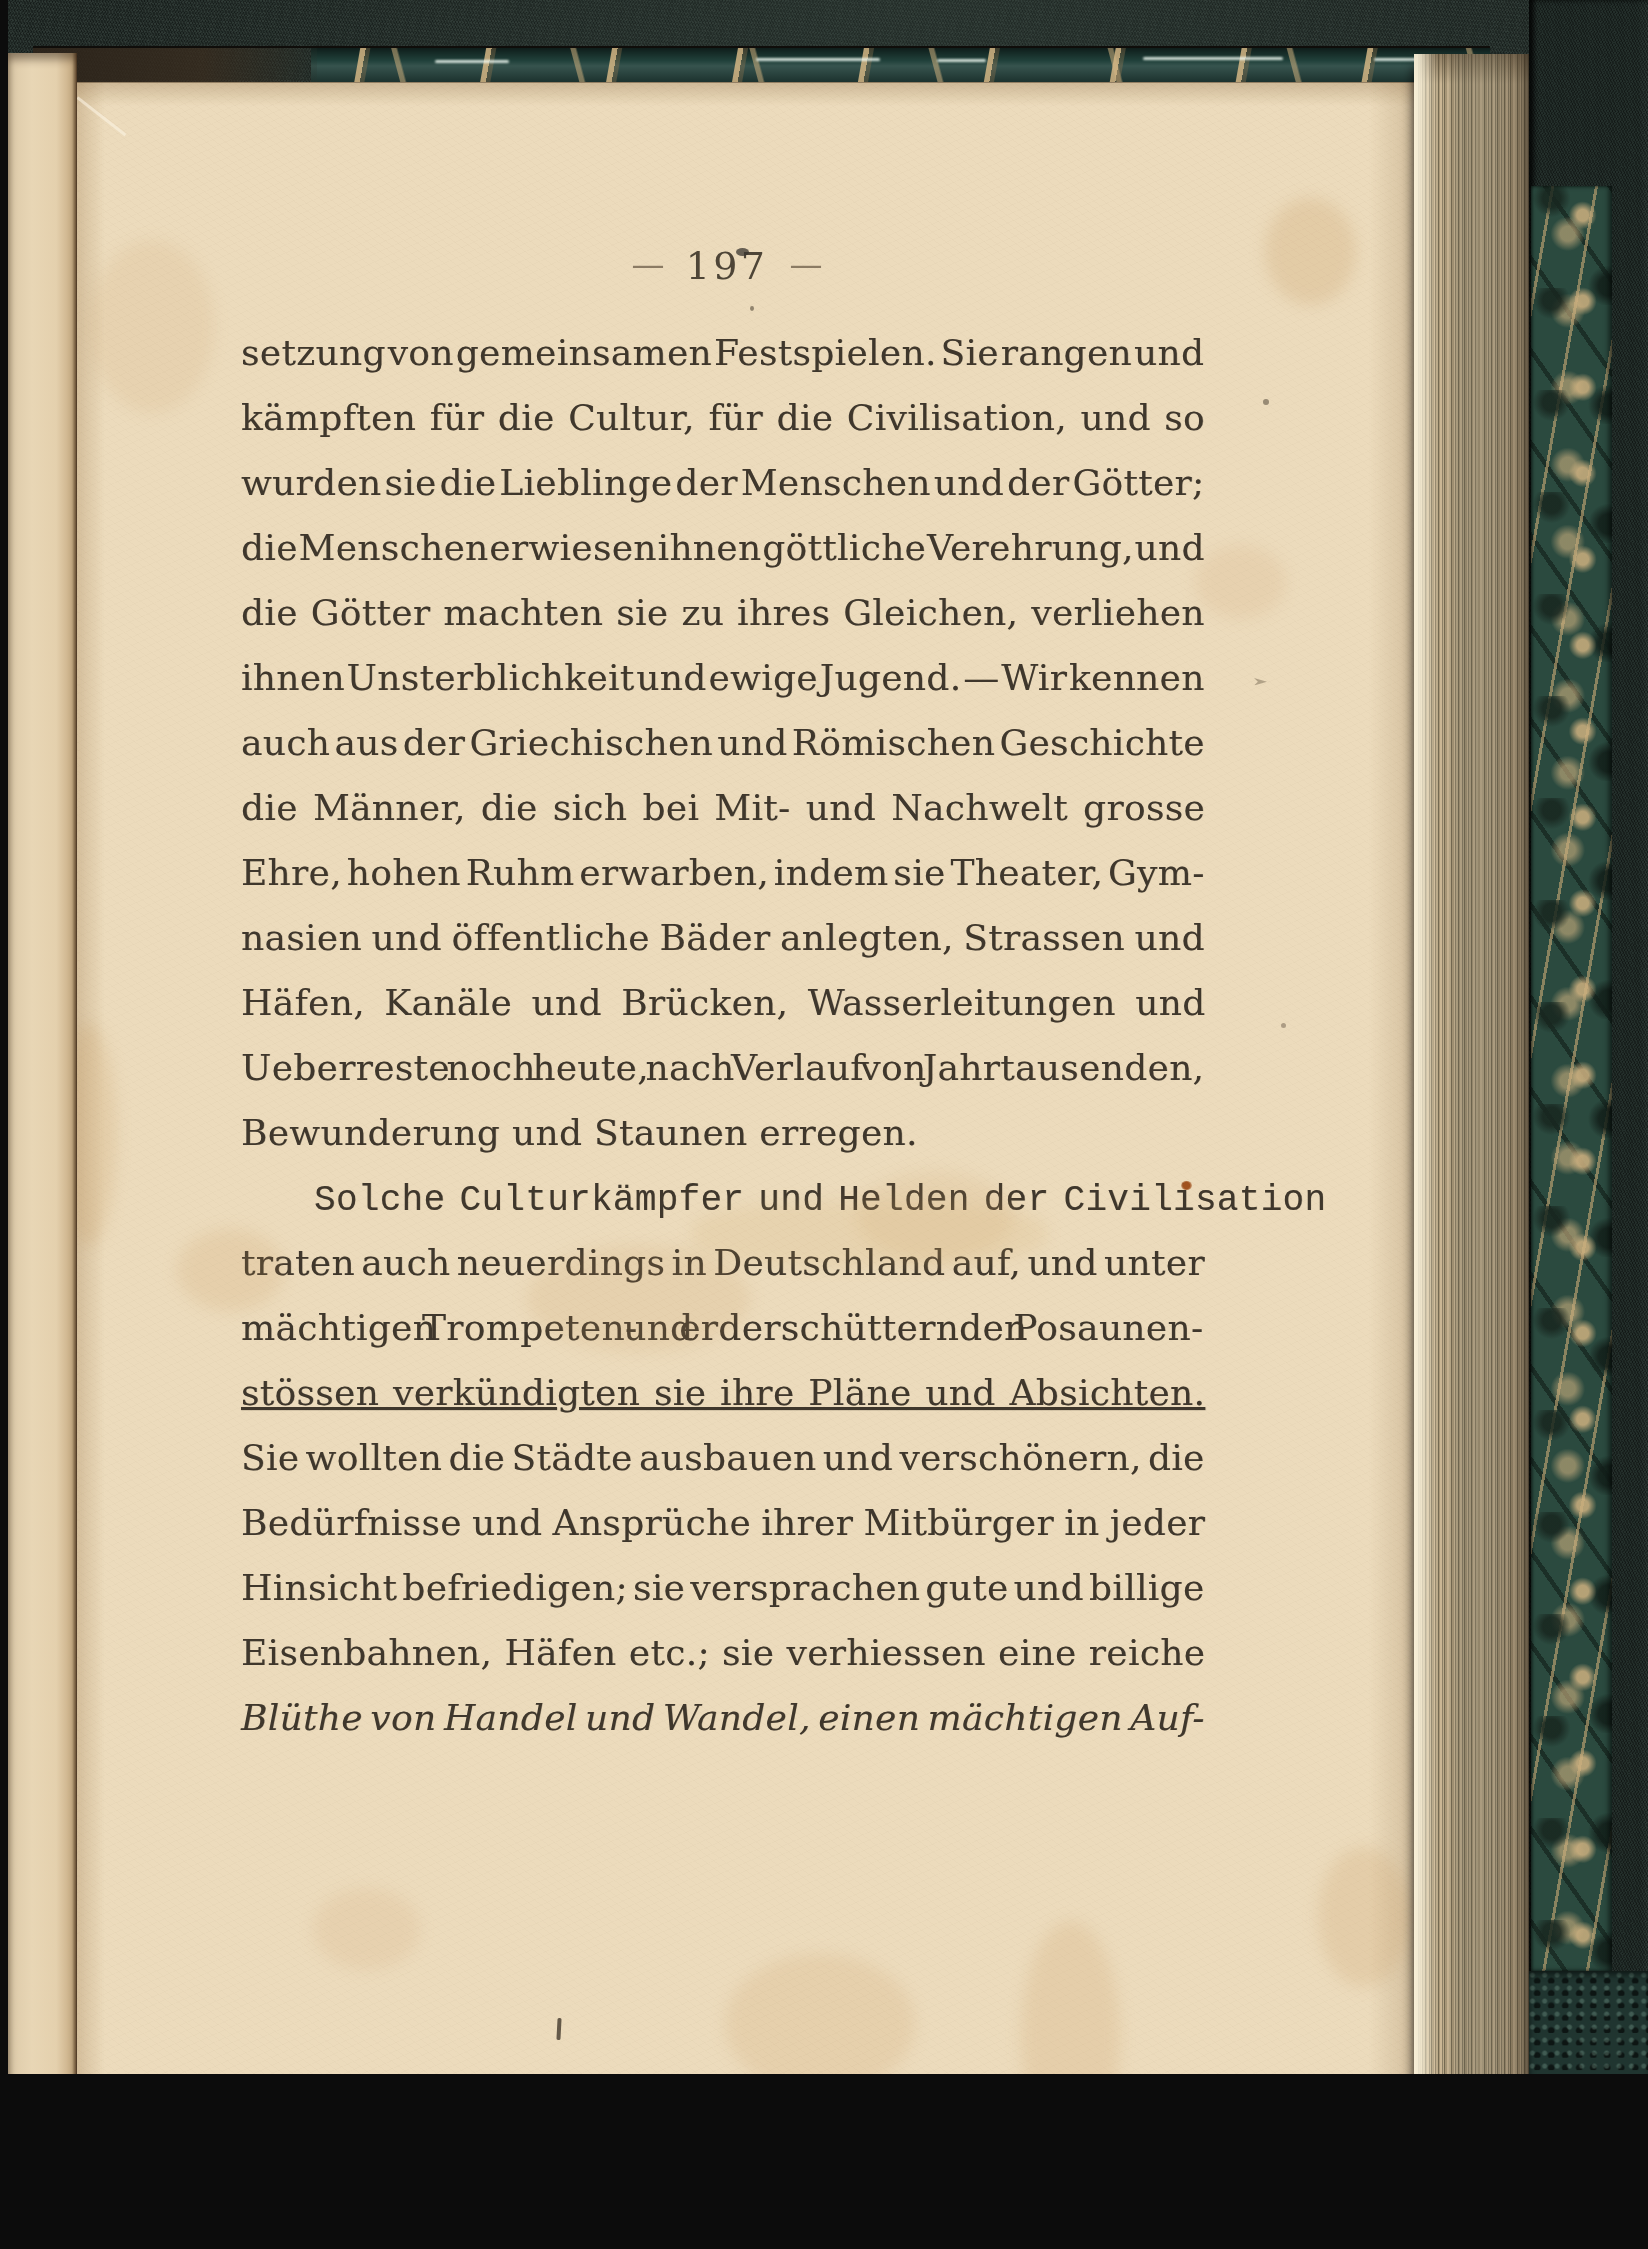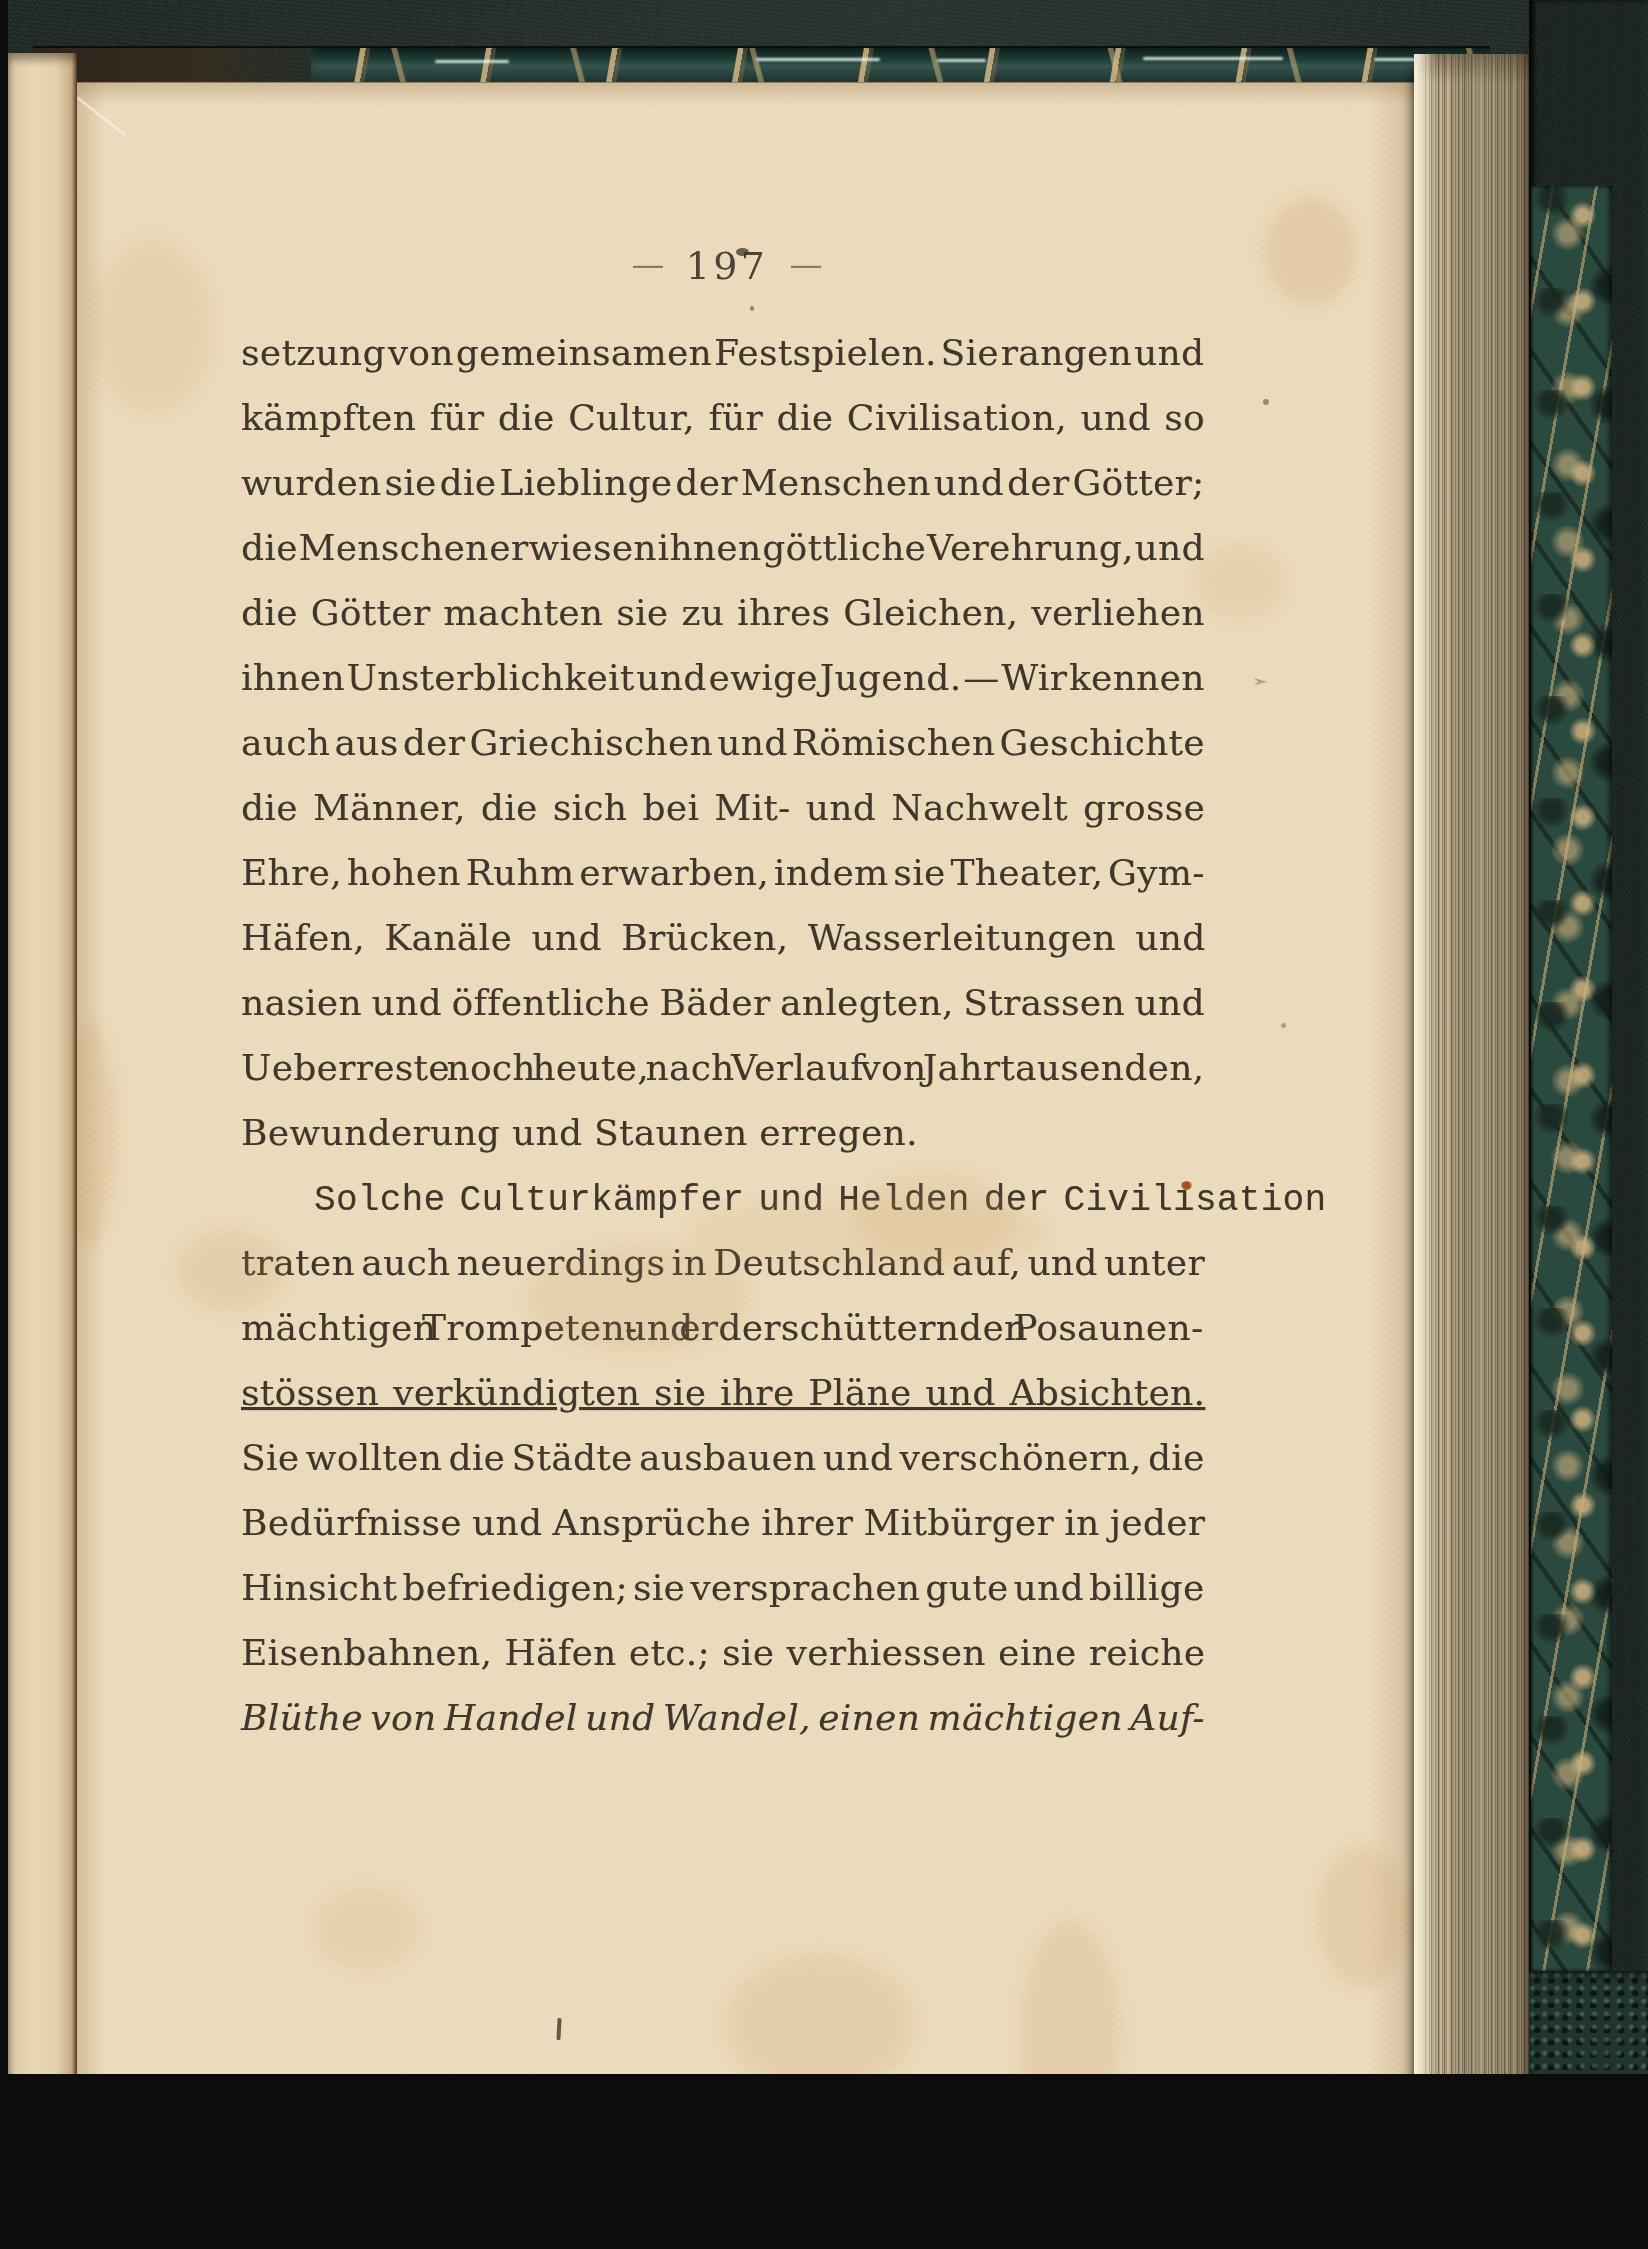--- a/index.html
+++ b/index.html
@@ -160,22 +160,22 @@
     <div class="textblock">
       <div class="line"><span style="word-spacing: -9.8px;">setzung von gemeinsamen Festspielen.  Sie rangen und</span></div>
       <div class="line"><span style="word-spacing: 1.8px;">kämpften für die Cultur, für die Civilisation, und so</span></div>
       <div class="line"><span style="word-spacing: -8.8px;">wurden sie die Lieblinge der Menschen und der Götter;</span></div>
       <div class="line"><span style="word-spacing: -11px;">die Menschen erwiesen ihnen göttliche Verehrung, und</span></div>
       <div class="line"><span style="word-spacing: 1.2px; text-align: center;">die Götter machten sie zu ihres Gleichen, verliehen</span></div>
       <div class="line"><span style="word-spacing: -10px;">ihnen Unsterblichkeit und ewige Jugend. — Wir kennen</span></div>
       <div class="line"><span style="word-spacing: -7.5px;">auch aus der Griechischen und Römischen Geschichte</span></div>
       <div class="line"><span style="word-spacing: 3.4px;">die Männer, die sich bei Mit- und Nachwelt grosse</span></div>
       <div class="line"><span style="word-spacing: -6.9px;">Ehre, hohen Ruhm erwarben, indem sie Theater, Gym-</span></div>
+      <div class="line"><span style="word-spacing: -2.1px;">nasien und öffentliche Bäder anlegten, Strassen und</span></div>
       <div class="line"><span style="word-spacing: 7.7px;">Häfen, Kanäle und Brücken, Wasserleitungen und</span></div>
-      <div class="line"><span style="word-spacing: -2.1px;">nasien und öffentliche Bäder anlegten, Strassen und</span></div>
       <div class="line"><span style="word-spacing: -15.3px;">Ueberreste noch heute, nach Verlauf von Jahrtausenden,</span></div>
       <div class="line flush"><span>Bewunderung und Staunen erregen.</span></div>
       <div class="line indent"><span style="word-spacing: -7.8px; font-family: Liberation Mono, monospace;">Solche Culturkämpfer und Helden der Civilisation</span></div>
       <div class="line"><span style="word-spacing: -5.4px;">traten auch neuerdings in Deutschland auf, und unter</span></div>
       <div class="line"><span style="word-spacing: -26px;">mächtigen Trompeten- und erderschütternden Posaunen-</span></div>
       <div class="line"><span style="word-spacing: 2.1px; text-decoration: underline;">stössen verkündigten sie ihre Pläne und Absichten.</span></div>
       <div class="line"><span style="word-spacing: -5.5px;">Sie wollten die Städte ausbauen und verschönern, die</span></div>
       <div class="line"><span style="word-spacing: -1.5px;">Bedürfnisse und Ansprüche ihrer Mitbürger in jeder</span></div>
       <div class="line"><span style="word-spacing: -6.7px;">Hinsicht befriedigen; sie versprachen gute und billige</span></div>
       <div class="line"><span style="word-spacing: 0.5px;">Eisenbahnen, Häfen etc.; sie verhiessen eine reiche</span></div>

